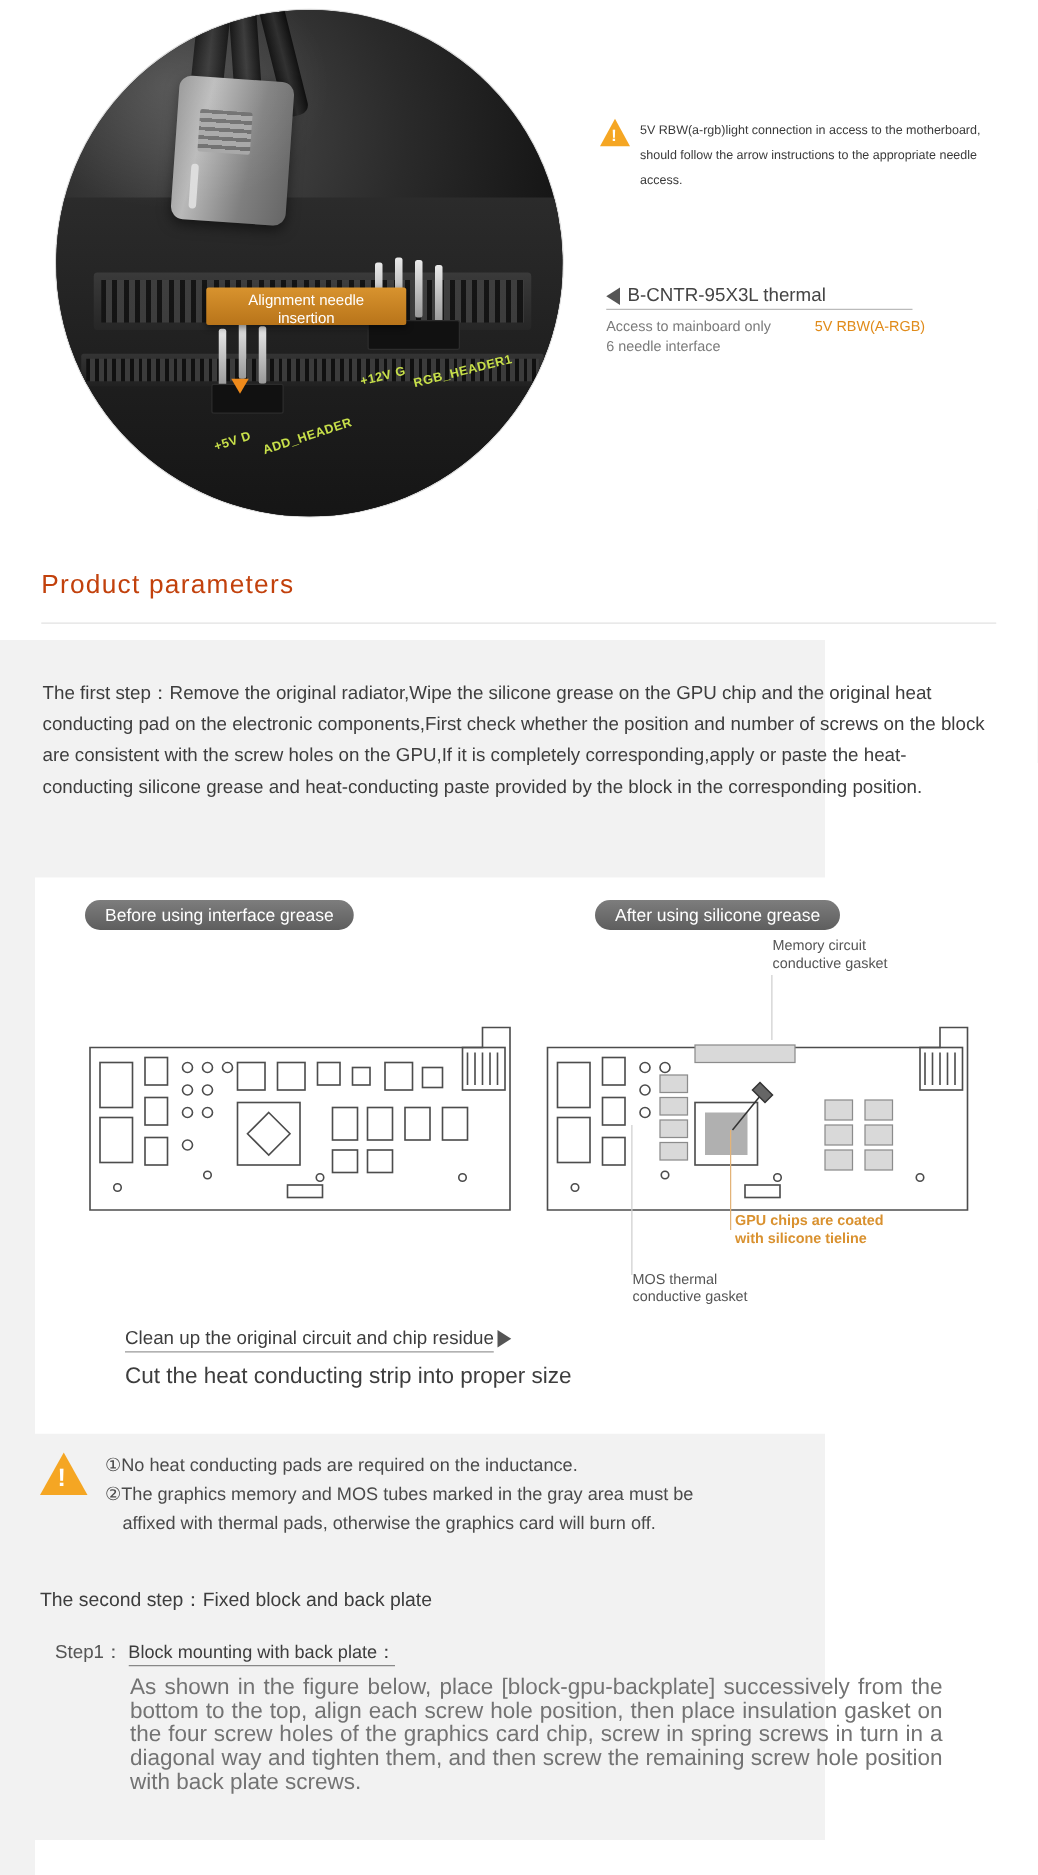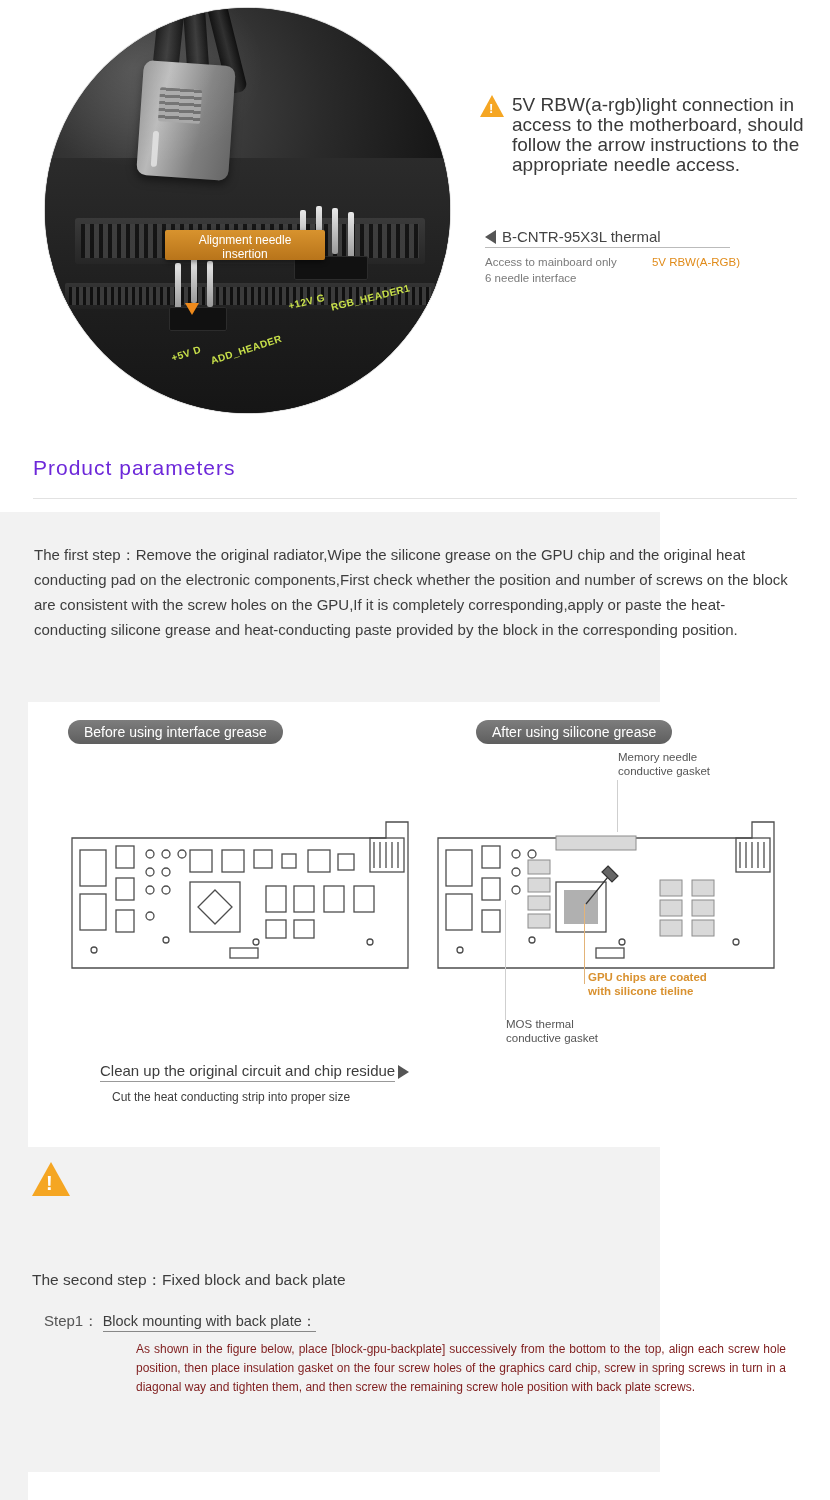--- a/index.html
+++ b/index.html
@@ -63,32 +63,32 @@
     position:relative;width:0;height:0;
     border-left:12px solid transparent;border-right:12px solid transparent;
     border-bottom:22px solid #f5a623;
   }
   .warn-tri::after{content:"!";position:absolute;left:-3px;top:6px;color:#fff;font-size:13px;font-weight:bold;}
   .warn-tri.big{border-left-width:19px;border-right-width:19px;border-bottom-width:34px;}
   .warn-tri.big::after{left:-5px;top:10px;font-size:20px;}
 
   .top-note{position:absolute;left:480px;top:95px;width:335px;}
   .top-note .row{display:flex;align-items:flex-start;}
-  .top-note .txt{font-size:19px;line-height:20px;color:#3a3a3a;margin-left:8px;}
+  .top-note .txt{font-size:10px;line-height:20px;color:#3a3a3a;margin-left:8px;}
   .tieline{position:absolute;left:485px;top:228px;width:340px;}
   .tieline .title{display:flex;align-items:center;font-size:15px;color:#444;
     border-bottom:1px solid #bbb;padding-bottom:2px;width:245px;}
   .tri-left{width:0;height:0;border-top:7px solid transparent;border-bottom:7px solid transparent;
     border-right:11px solid #555;margin-right:6px;}
   .tieline .sub{font-size:11.5px;color:#7a7a7a;margin-top:6px;line-height:16px;}
   .tieline .sub .hl{color:#e08b1a;margin-left:32px;}
 
   
   .params-head{position:absolute;left:0;top:440px;width:830px;height:72px;background:#fff;}
-  .params-head .t{position:absolute;left:33px;top:16px;font-size:21px;color:#6d28d9;letter-spacing:1px;}
+  .params-head .t{position:absolute;left:33px;top:16px;font-size:21px;color:#c2410c;letter-spacing:1px;}
   .params-head .rule{position:absolute;left:33px;top:58px;width:764px;height:1px;background:#e2e2e2;}
 
   
   .gray-body{position:absolute;left:0;top:512px;width:660px;height:988px;background:#f2f2f2;}
 
   .step1-text{position:absolute;left:34px;top:30px;width:762px;
     font-size:15px;line-height:25px;color:#3d3d3d;}
 
   
   .card{position:absolute;left:28px;top:190px;width:778px;height:445px;background:#fff;}
@@ -100,33 +100,33 @@
   .gpu-svg{position:absolute;}
   .cap-small{position:absolute;font-size:11.5px;color:#555;line-height:14px;}
   .cap-orange{position:absolute;font-size:11.5px;color:#d9912f;line-height:14px;}
   .leader{position:absolute;background:#cfcfcf;}
   .leader.orange{background:#e3b378;}
   .bottom-cap{position:absolute;left:72px;top:360px;width:420px;}
   .bottom-cap .l1{font-size:15px;color:#3d3d3d;border-bottom:1px solid #999;
      display:inline-block;padding-bottom:2px;}
   .bottom-cap .tri{display:inline-block;width:0;height:0;vertical-align:middle;
      border-top:7px solid transparent;border-bottom:7px solid transparent;border-left:11px solid #555;margin-left:3px;}
-  .bottom-cap .l2{font-size:12px;color:#3d3d3d;margin-top:8px;margin-left:12px;}
+  .bottom-cap .l2{font-size:18px;color:#3d3d3d;margin-top:8px;}
 
   
   .warn-block{position:absolute;left:32px;top:650px;width:770px;display:flex;align-items:flex-start;}
   .warn-block .wtxt{margin-left:14px;font-size:14.5px;line-height:23px;color:#4a4a4a;}
   .warn-block .ind{display:block;padding-left:14px;}
 
   
   .second-step{position:absolute;left:32px;top:758px;font-size:15.5px;color:#3d3d3d;}
   .stepbox{position:absolute;left:44px;top:800px;width:760px;}
   .stepbox .s-lbl{font-size:15px;color:#555;}
   .stepbox .s-underline{font-size:14.5px;color:#3d3d3d;border-bottom:1px solid #888;padding-bottom:2px;}
-  .stepbox .s-body{margin-top:9px;margin-left:92px;font-size:12px;line-height:19px;color:#7f1d1d;text-align:justify;width:650px;}
+  .stepbox .s-body{margin-top:9px;margin-left:60px;font-size:18px;line-height:19px;color:#737373;text-align:justify;width:650px;}
   .bottom-white{position:absolute;left:28px;top:960px;width:778px;height:40px;background:#fff;}
 </style>
 </head>
 <body>
 
 <div class="page">
 
   <div class="top-section">
 
     <div class="photo-circle">
@@ -286,21 +286,21 @@
         <g fill="#707070">
           <path d="M128,70 L162,70 L162,104 L128,104 Z" opacity="0.55"></path>
         </g>
         <g stroke="#333" stroke-width="1.2" fill="#333">
           <path d="M176,52 L150,84"></path>
           <path d="M172,46 l10,10 -6,6 -10,-10 Z" fill="#666"></path>
         </g>
       </svg>
 
       <div class="cap-small" style="left:590px;top:48px;">
-        <span>Memory needle</span><br>
+        <span>Memory circuit</span><br>
         <span>conductive gasket</span>
       </div>
       <div class="leader" style="left:589px;top:78px;width:1px;height:52px;"></div>
 
       <div class="cap-orange" style="left:560px;top:268px;font-weight:bold;">
         <span>GPU chips are coated</span><br>
         <span>with silicone tieline</span>
       </div>
       <div class="leader orange" style="left:556px;top:202px;width:1px;height:80px;"></div>
 
@@ -311,20 +311,25 @@
       <div class="leader" style="left:477px;top:198px;width:1px;height:120px;"></div>
 
       <div class="bottom-cap">
         <span class="l1">Clean up the original circuit and chip residue</span><span class="tri"></span>
         <div class="l2">Cut the heat conducting strip into proper size</div>
       </div>
     </div>
 
     <div class="warn-block">
       <div class="warn-tri big"></div>
+      <div class="wtxt">
+        <span>①No heat conducting pads are required on the inductance.</span><br>
+        <span>②The graphics memory and MOS tubes marked in the gray area must be</span>
+        <span class="ind">affixed with thermal pads, otherwise the graphics card will burn off.</span>
+      </div>
     </div>
 
     <div class="second-step">The second step：Fixed block and back plate</div>
 
     <div class="stepbox">
       <span class="s-lbl">Step1：</span>
       <span class="s-underline">Block mounting with back plate：</span>
       <div class="s-body">As shown in the figure below, place [block-gpu-backplate] successively from the bottom to the top, align each screw hole position, then place insulation gasket on the four screw holes of the graphics card chip, screw in spring screws in turn in a diagonal way and tighten them, and then screw the remaining screw hole position with back plate screws.</div>
     </div>
 

